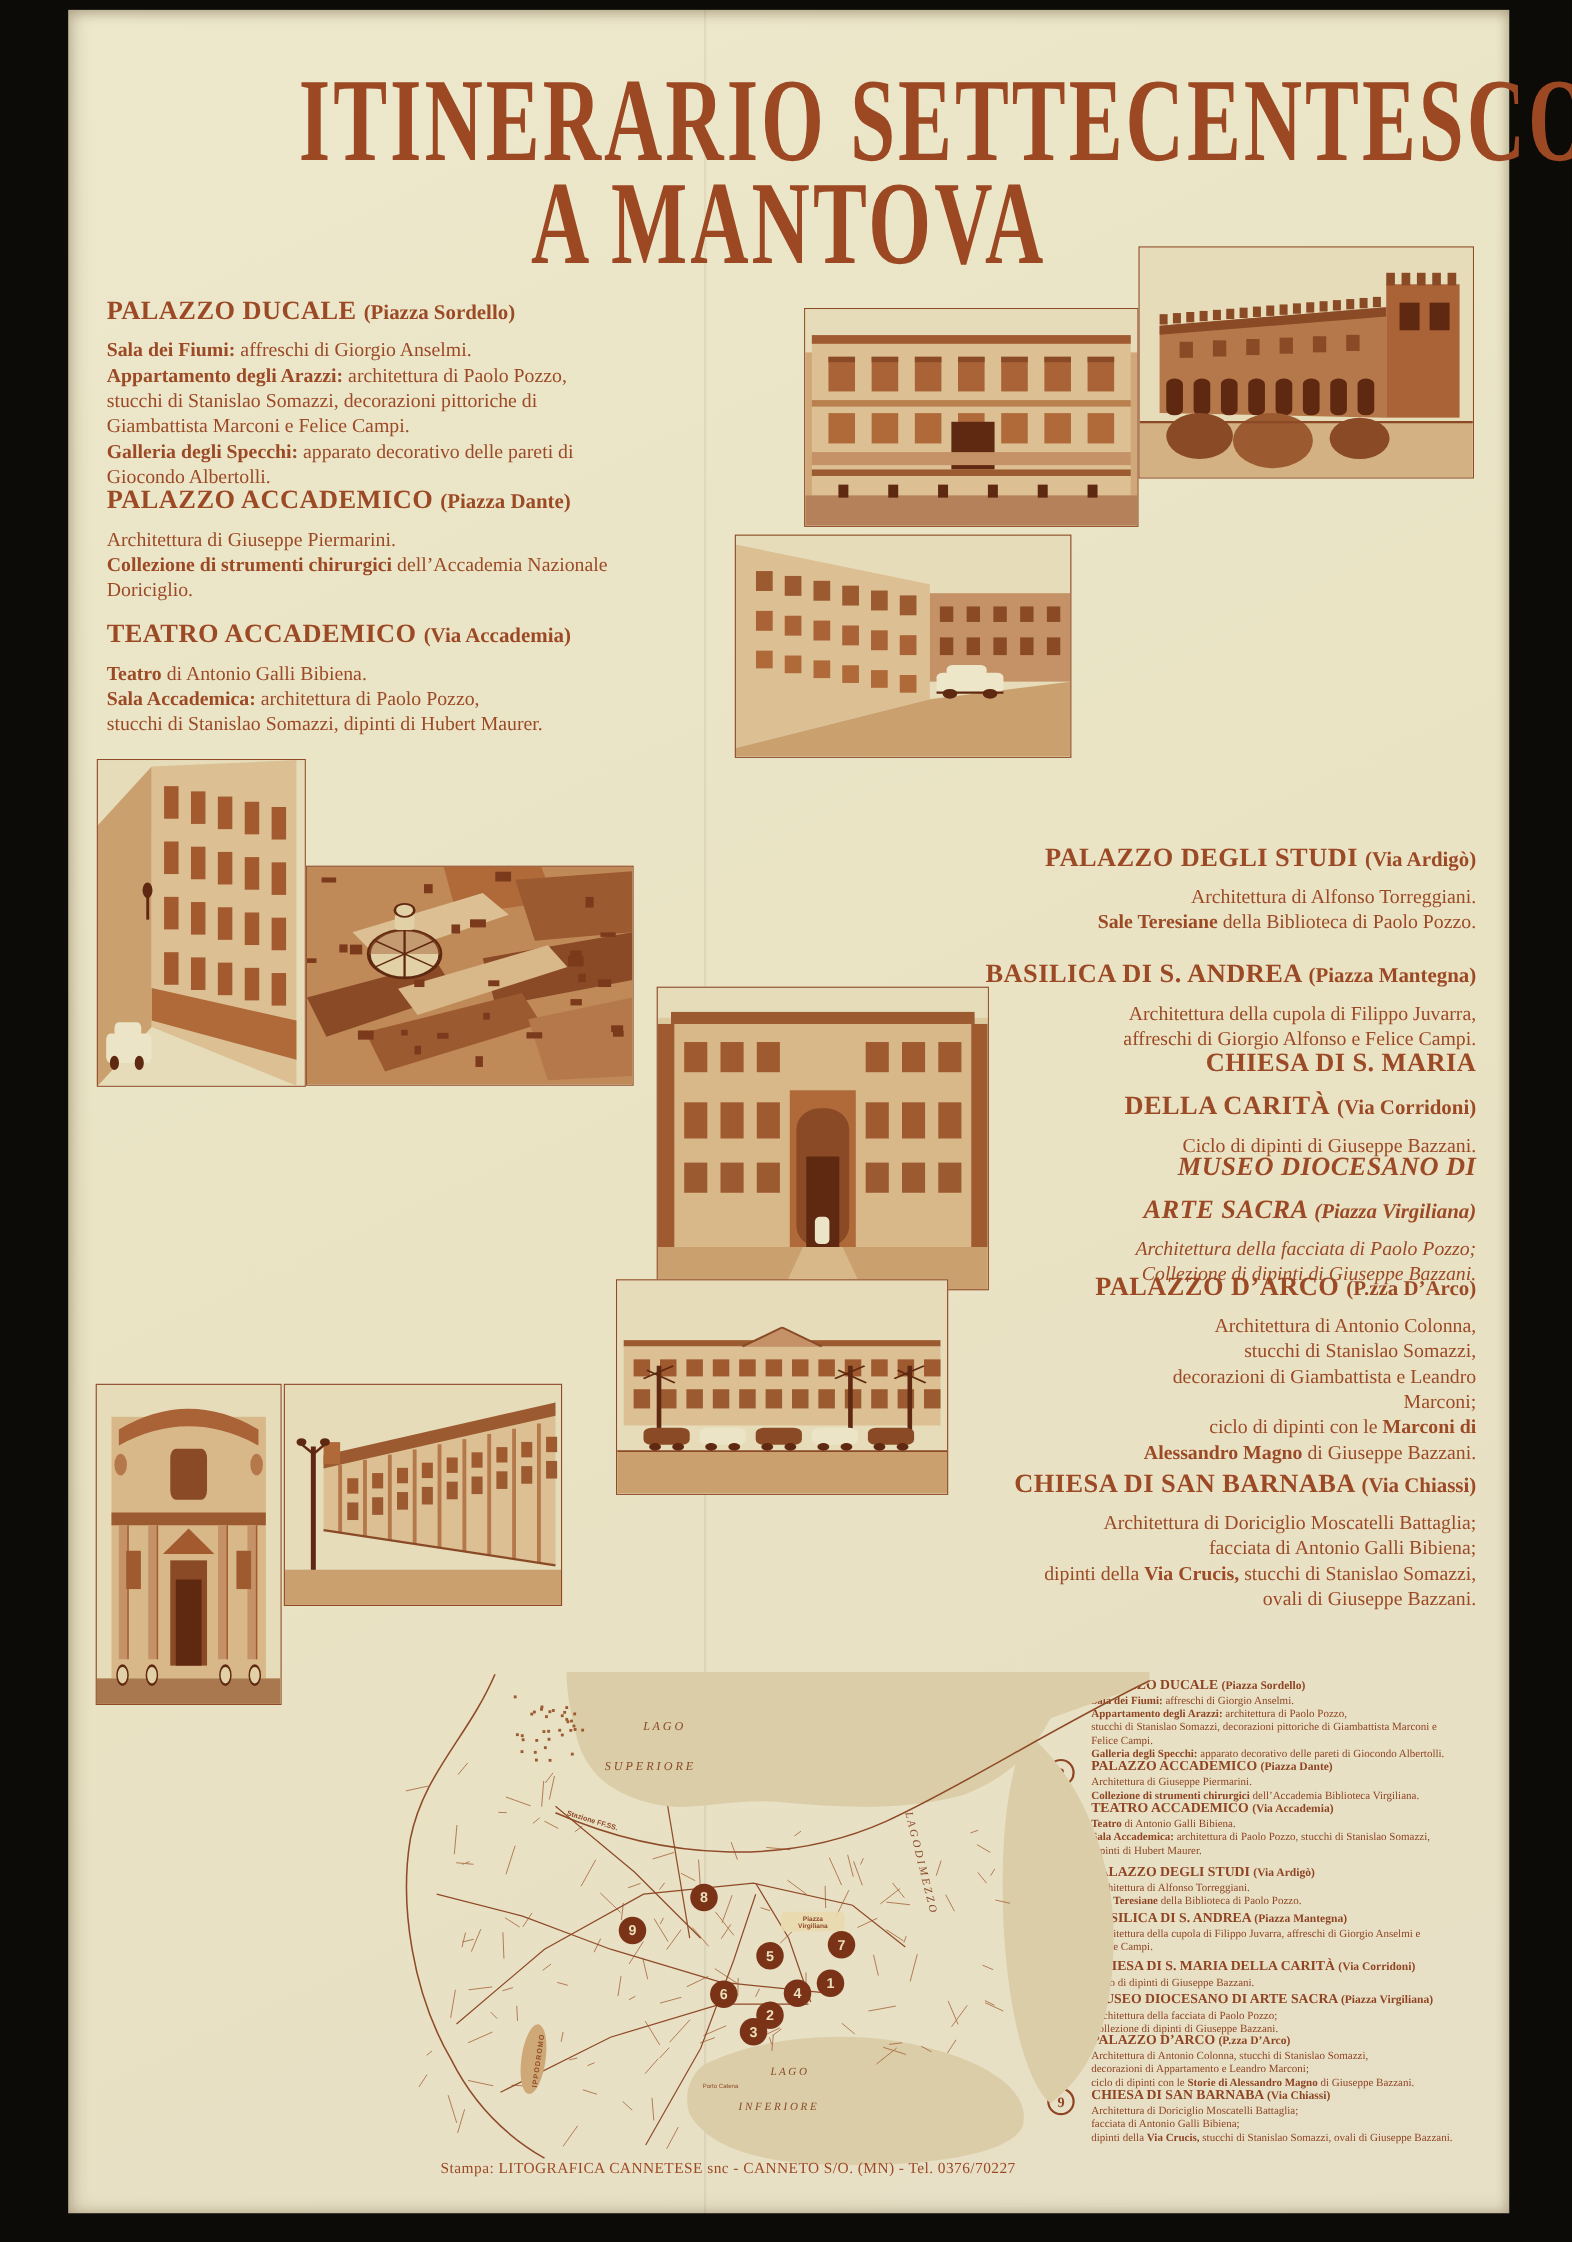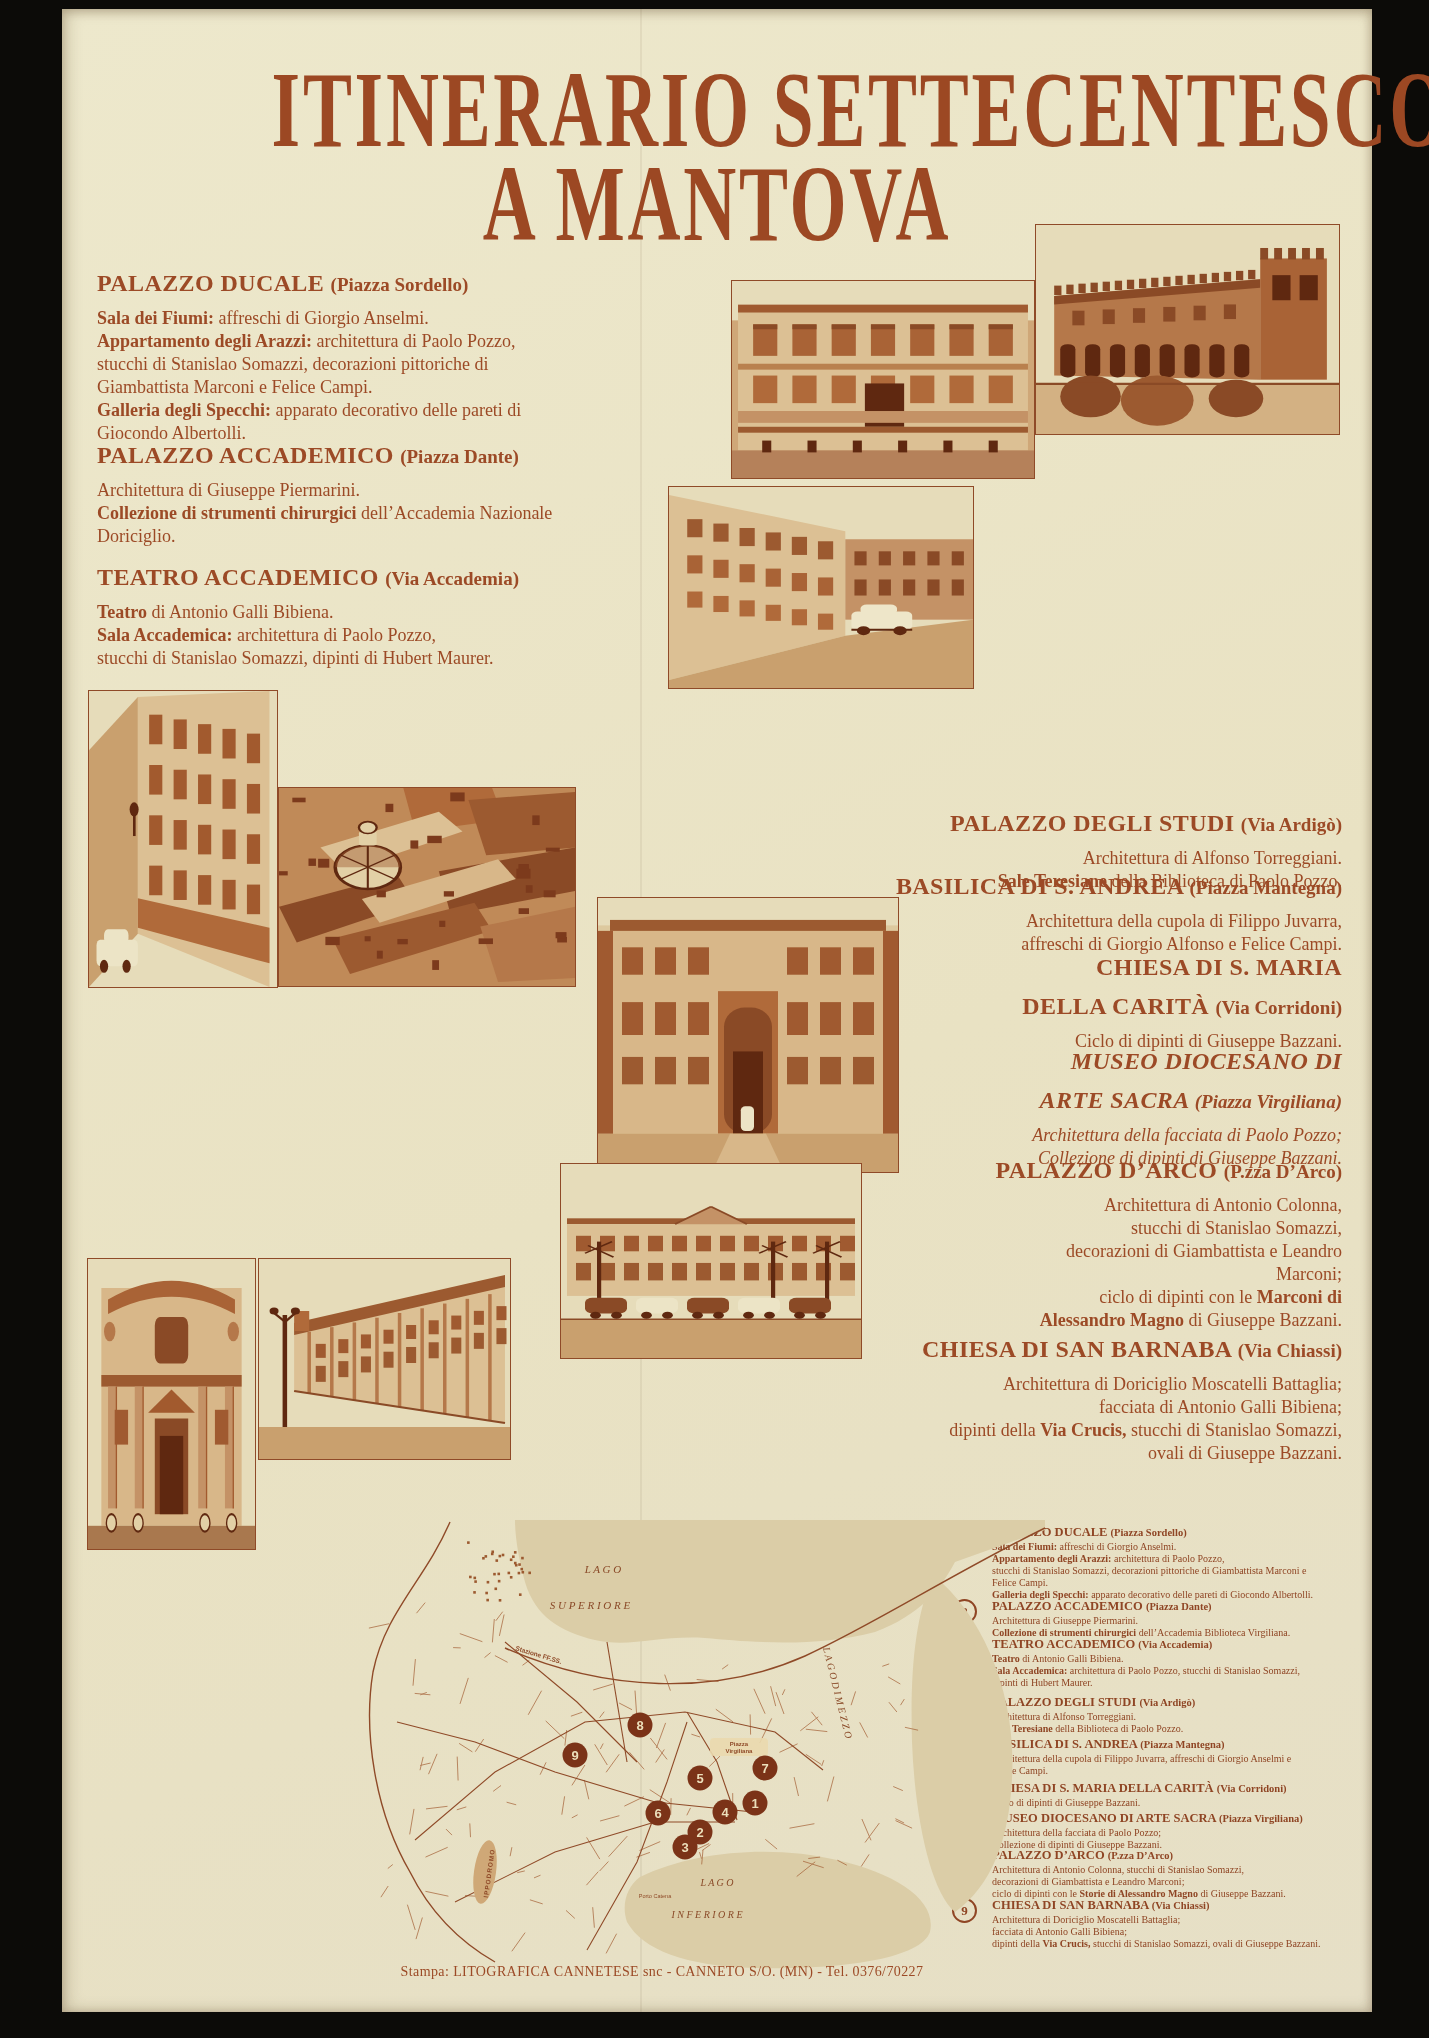--- a/index.html
+++ b/index.html
@@ -66,21 +66,21 @@
       <div class="ln"><span class="tseg">Architettura di Giuseppe Piermarini.</span></div>
       <div class="ln"><span class="bseg">Collezione di strumenti chirurgici</span><span class="tseg"> dell’Accademia Nazionale</span></div>
       <div class="ln"><span class="tseg">Doriciglio.</span></div>
     </div>
     <div class="sec left" style="top: 562px;">
       <div class="sec-h"><span class="hseg">TEATRO ACCADEMICO </span><span class="lseg">(Via Accademia)</span></div>
       <div class="ln"><span class="bseg">Teatro</span><span class="tseg"> di Antonio Galli Bibiena.</span></div>
       <div class="ln"><span class="bseg">Sala Accademica:</span><span class="tseg"> architettura di Paolo Pozzo,</span></div>
       <div class="ln"><span class="tseg">stucchi di Stanislao Somazzi, dipinti di Hubert Maurer.</span></div>
     </div>
-    <div class="sec right" style="top: 808px;">
+    <div class="sec right" style="top: 765px;">
       <div class="sec-h"><span class="hseg">PALAZZO DEGLI STUDI </span><span class="lseg">(Via Ardigò)</span></div>
       <div class="ln"><span class="tseg">Architettura di Alfonso Torreggiani.</span></div>
       <div class="ln"><span class="bseg">Sale Teresiane</span><span class="tseg"> della Biblioteca di Paolo Pozzo.</span></div>
     </div>
     <div class="sec right" style="top: 871px;">
       <div class="sec-h"><span class="hseg">BASILICA DI S. ANDREA </span><span class="lseg">(Piazza Mantegna)</span></div>
       <div class="ln"><span class="tseg">Architettura della cupola di Filippo Juvarra,</span></div>
       <div class="ln"><span class="tseg">affreschi di Giorgio Alfonso e Felice Campi.</span></div>
     </div>
     <div class="sec right" style="top: 952px;">
@@ -169,21 +169,21 @@
         <div class="lh"><span class="hseg">MUSEO DIOCESANO DI ARTE SACRA </span><span class="lseg">(Piazza Virgiliana)</span></div>
         <div class="lln"><span class="tseg">Architettura della facciata di Paolo Pozzo;</span></div>
         <div class="lln"><span class="tseg">Collezione di dipinti di Giuseppe Bazzani.</span></div>
       </div>
     </div>
     <div class="litem" style="top: 1847px;">
       <div class="lnum">8</div>
       <div>
         <div class="lh"><span class="hseg">PALAZZO D’ARCO </span><span class="lseg">(P.zza D’Arco)</span></div>
         <div class="lln"><span class="tseg">Architettura di Antonio Colonna, stucchi di Stanislao Somazzi,</span></div>
-        <div class="lln"><span class="tseg">decorazioni di Giambattista e Leandro Marconi;</span></div>
+        <div class="lln"><span class="tseg">decorazioni di Appartamento e Leandro Marconi;</span></div>
         <div class="lln"><span class="tseg">ciclo di dipinti con le </span><span class="bseg">Storie di Alessandro Magno</span><span class="tseg"> di Giuseppe Bazzani.</span></div>
       </div>
     </div>
     <div class="litem" style="top: 1897px;">
       <div class="lnum">9</div>
       <div>
         <div class="lh"><span class="hseg">CHIESA DI SAN BARNABA </span><span class="lseg">(Via Chiassi)</span></div>
         <div class="lln"><span class="tseg">Architettura di Doriciglio Moscatelli Battaglia;</span></div>
         <div class="lln"><span class="tseg">facciata di Antonio Galli Bibiena;</span></div>
         <div class="lln"><span class="tseg">dipinti della </span><span class="bseg">Via Crucis,</span><span class="tseg"> stucchi di Stanislao Somazzi, ovali di Giuseppe Bazzani.</span></div>

